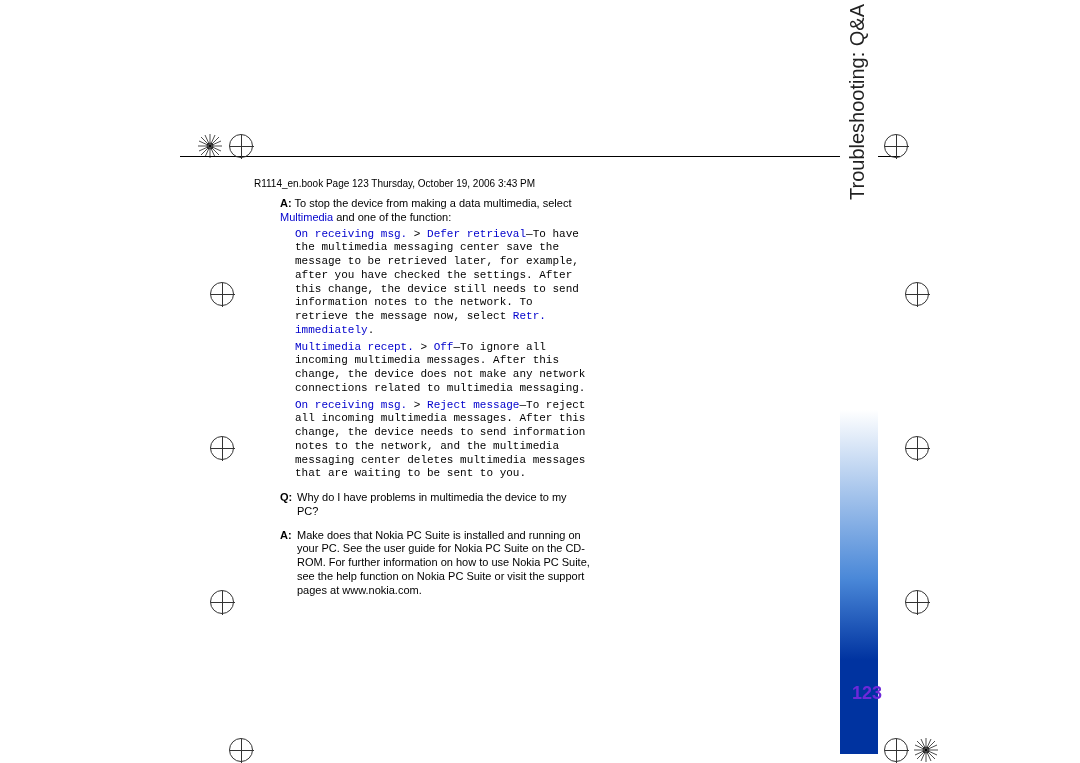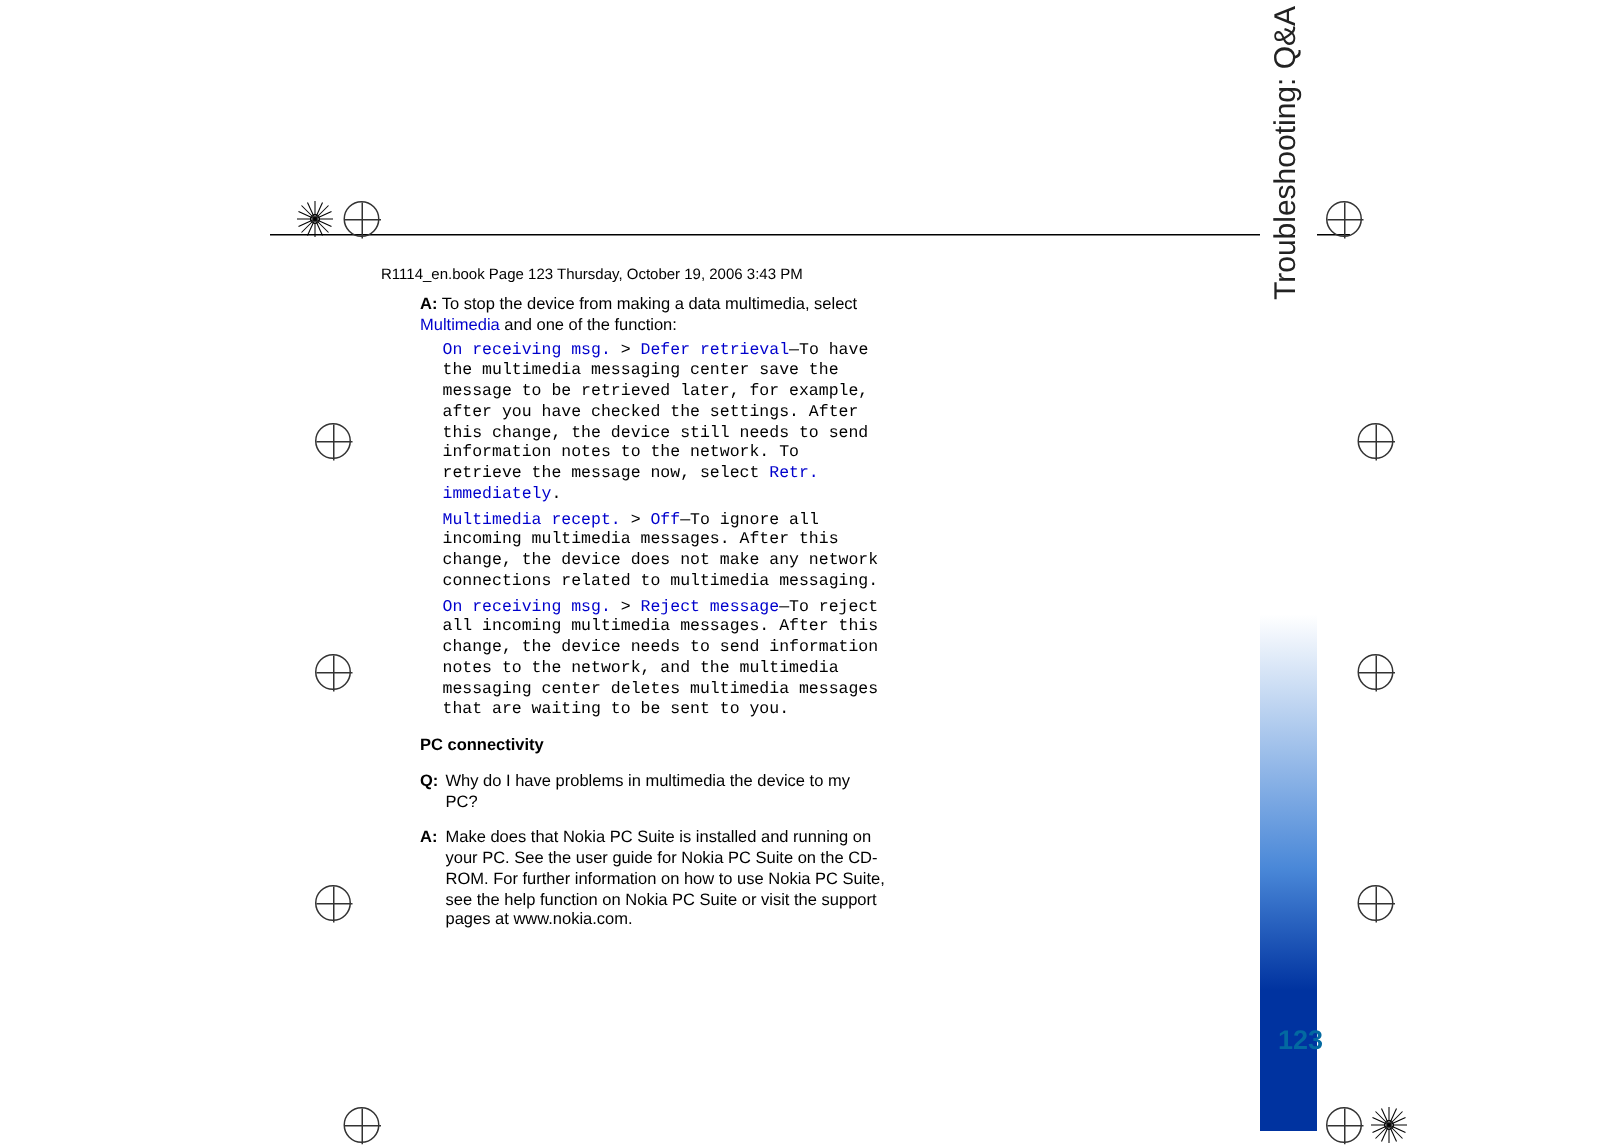--- a/index.html
+++ b/index.html
@@ -88,21 +88,21 @@
     font-weight: normal;
     color: #222;
     white-space: nowrap;
   }
   .page-num {
     position: absolute;
     left: 840px;
     top: 683px;
     width: 54px;
     text-align: center;
-    color: #0369a1;
+    color: #6d28d9;
     font-size: 18px;
     font-weight: bold;
   }
 </style>
 </head>
 <body>
 
 <div class="page-header">R1114_en.book  Page 123  Thursday, October 19, 2006  3:43 PM</div>
 <div class="header-line"></div>
 
@@ -163,21 +163,20 @@
   </p>
 
   <p class="indent">
     <span class="link">Multimedia recept.</span><span> &gt; </span><span class="link">Off</span><span>—To ignore all incoming multimedia messages. After this change, the device does not make any network connections related to multimedia messaging.</span>
   </p>
 
   <p class="indent">
     <span class="link">On receiving msg.</span><span> &gt; </span><span class="link">Reject message</span><span>—To reject all incoming multimedia messages. After this change, the device needs to send information notes to the network, and the multimedia messaging center deletes multimedia messages that are waiting to be sent to you.</span>
   </p>
 
-  <p class="section-heading">PC connectivity</p>
 
   <div class="qa-block">
     <div class="qa-q">
       <span class="qa-prefix">Q:</span>
       <span class="qa-text"> Why do I have problems in multimedia the device to my PC?</span>
     </div>
   </div>
 
   <div class="qa-block">
     <div class="qa-a">

